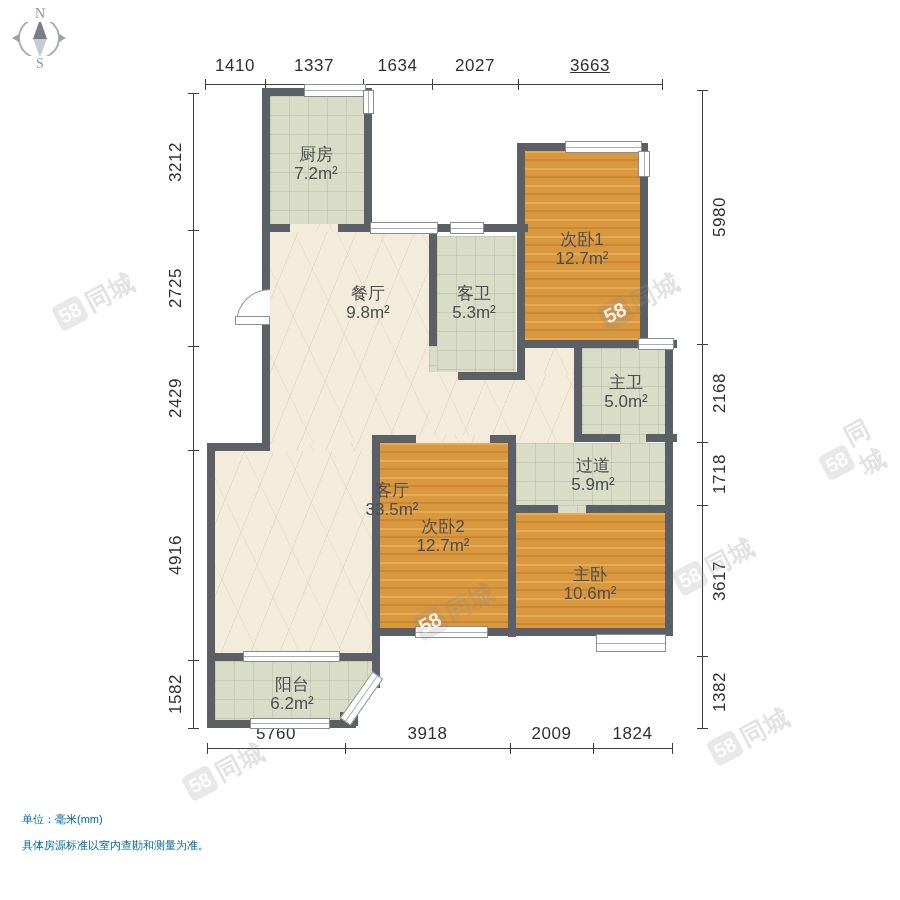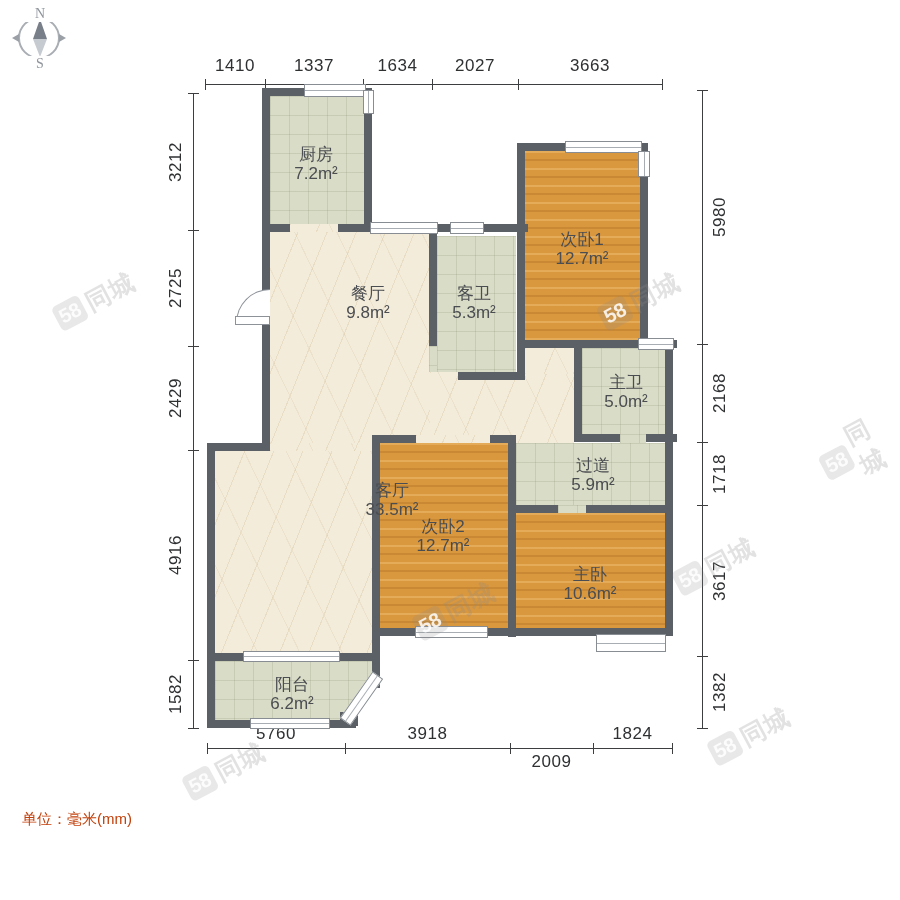--- a/index.html
+++ b/index.html
@@ -52,21 +52,21 @@
        border-top:1.5px solid #8d9298;border-left:1.5px solid #8d9298;border-top-left-radius:100%;}
   .leaf{position:absolute;left:235px;top:316px;width:35px;height:9px;background:#fff;
         border:1px solid #8d9298;box-sizing:border-box;z-index:4;}
   
   .wm{position:absolute;z-index:5;transform:translate(-50%,-50%) rotate(-28deg);
       display:flex;align-items:center;gap:4px;pointer-events:none;}
   .wm-logo{background:rgba(140,140,140,.20);color:rgba(255,255,255,.85);border-radius:5px;
            font-size:20px;font-weight:bold;padding:2px 4px;}
   .wm-text{color:rgba(140,140,140,.25);font-size:25px;font-weight:bold;letter-spacing:1px;}
   
-  #footer{position:absolute;left:22px;top:806px;font-size:15px;color:#c2410c;line-height:26px;z-index:6;}
+  #footer{position:absolute;left:22px;top:806px;font-size:11px;color:#0369a1;line-height:26px;z-index:6;}
   #copyright{position:absolute;right:36px;top:840px;font-size:15px;color:#9ba0a5;z-index:6;
              border-left:1px solid #ddd;padding-left:14px;line-height:20px;}
 </style>
 </head>
 <body>
 
 <div id="canvas">
 
   <div id="compass">
     <div class="c-ring"></div>
@@ -222,30 +222,30 @@
       <div class="dim-tick" style="left: 205px; top: 79px; width: 1px; height: 11px;"></div>
       <div class="dim-tick" style="left: 265px; top: 79px; width: 1px; height: 11px;"></div>
       <div class="dim-tick" style="left: 363px; top: 79px; width: 1px; height: 11px;"></div>
       <div class="dim-tick" style="left: 432px; top: 79px; width: 1px; height: 11px;"></div>
       <div class="dim-tick" style="left: 518px; top: 79px; width: 1px; height: 11px;"></div>
       <div class="dim-tick" style="left: 662px; top: 79px; width: 1px; height: 11px;"></div>
       <div class="dim-label" style="left: 200px; top: 56px;">1410</div>
       <div class="dim-label" style="left: 279px; top: 56px;">1337</div>
       <div class="dim-label" style="left: 362.5px; top: 56px;">1634</div>
       <div class="dim-label" style="left: 440px; top: 56px;">2027</div>
-      <div class="dim-label" style="left: 555px; top: 56px;">3663</div>
+      <div class="dim-label" style="left: 555px; top: 56px; text-decoration: underline;">3663</div>
       <div class="dim-line" style="left: 207px; top: 748px; width: 465px; height: 1px;"></div>
       <div class="dim-tick" style="left: 207px; top: 743px; width: 1px; height: 11px;"></div>
       <div class="dim-tick" style="left: 345px; top: 743px; width: 1px; height: 11px;"></div>
       <div class="dim-tick" style="left: 510px; top: 743px; width: 1px; height: 11px;"></div>
       <div class="dim-tick" style="left: 593px; top: 743px; width: 1px; height: 11px;"></div>
       <div class="dim-tick" style="left: 672px; top: 743px; width: 1px; height: 11px;"></div>
       <div class="dim-label" style="left: 241px; top: 724px;">5760</div>
       <div class="dim-label" style="left: 392.5px; top: 724px;">3918</div>
-      <div class="dim-label" style="left: 516.5px; top: 724px; margin-top: 28px;">2009</div>
+      <div class="dim-label" style="left: 516.5px; top: 724px;">2009</div>
       <div class="dim-label" style="left: 597.5px; top: 724px;">1824</div>
       <div class="dim-line" style="left: 193px; top: 93px; width: 1px; height: 635px;"></div>
       <div class="dim-tick" style="left: 188px; top: 93px; width: 11px; height: 1px;"></div>
       <div class="dim-tick" style="left: 188px; top: 230px; width: 11px; height: 1px;"></div>
       <div class="dim-tick" style="left: 188px; top: 346px; width: 11px; height: 1px;"></div>
       <div class="dim-tick" style="left: 188px; top: 450px; width: 11px; height: 1px;"></div>
       <div class="dim-tick" style="left: 188px; top: 660px; width: 11px; height: 1px;"></div>
       <div class="dim-tick" style="left: 188px; top: 728px; width: 11px; height: 1px;"></div>
       <div class="dim-label rot" style="left: 141px; top: 151.5px;">3212</div>
       <div class="dim-label rot" style="left: 141px; top: 278px;">2725</div>
@@ -292,14 +292,15 @@
         <span class="wm-text">同城</span>
       </div>
       <div class="wm" style="left: 750px; top: 735px;">
         <span class="wm-logo">58</span>
         <span class="wm-text">同城</span>
       </div>
     </div>
 
   <div id="footer">
     <div>单位：毫米(mm)</div>
+    <div>具体房源标准以室内查勘和测量为准。</div>
   </div>
 </div>
 
 </body></html>

